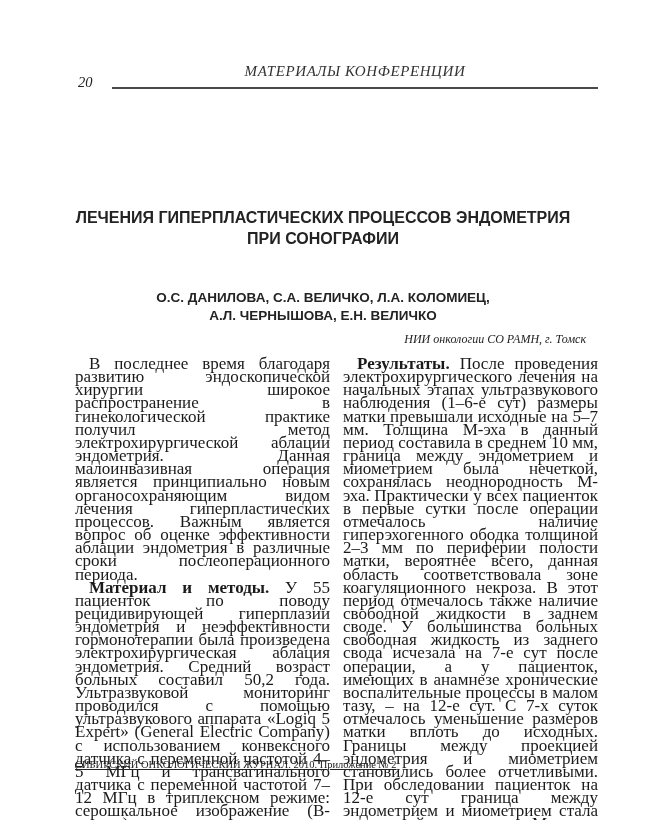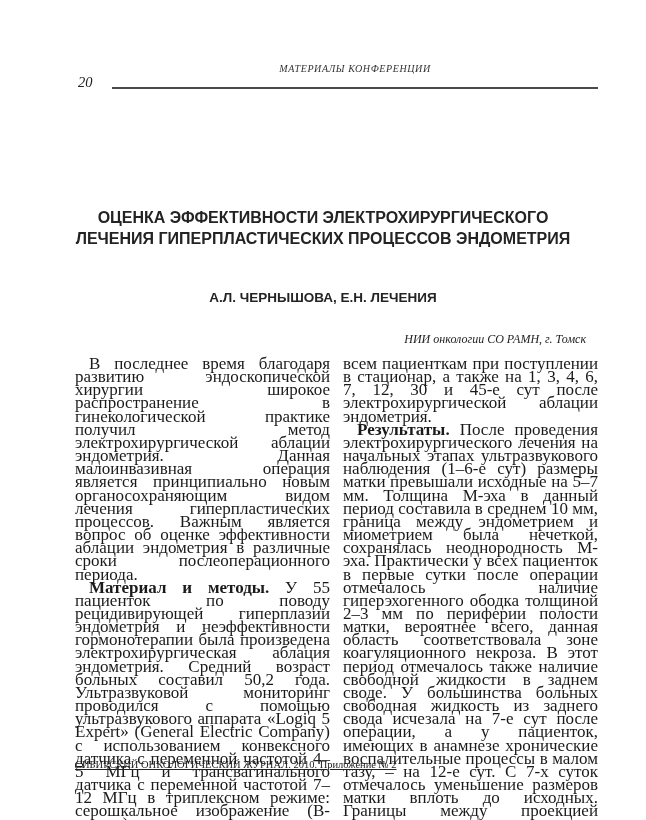--- a/index.html
+++ b/index.html
@@ -9,21 +9,21 @@
     position: relative;
     font-family: "Liberation Serif", serif;
     color: #1a1a1a;
     overflow: hidden;
   }
   .running-title {
     position: absolute;
     left: 112px; top: 63px; width: 486px;
     text-align: center;
     font-style: italic;
-    font-size: 10px;
+    font-size: 15px;
     letter-spacing: 0.6px;
     color: #333333;
   }
   .page-number {
     position: absolute;
     left: 78px; top: 74px;
     font-style: italic;
     font-size: 14.5px;
     color: #222222;
     text-align: center;
@@ -87,34 +87,34 @@
   }
 </style>
 </head>
 <body>
 
 <div class="running-title">МАТЕРИАЛЫ КОНФЕРЕНЦИИ</div>
 <div class="page-number">20</div>
 <div class="header-rule"></div>
 
 <div class="title-block">
-  <div>ОЦЕНКА ЭФФЕКТИВНОСТИ ЭЛЕКТРОХИРУРГИЧЕСКОГО</div>
   <div>ЛЕЧЕНИЯ ГИПЕРПЛАСТИЧЕСКИХ ПРОЦЕССОВ ЭНДОМЕТРИЯ</div>
+  <div>ПРИ СОНОГРАФИИ</div>
 </div>
 
 <div class="authors-block">
-  <div>А.Л. ЧЕРНЫШОВА, Е.Н. ЛЕЧЕНИЯ</div>
+  <div>О.С. ДАНИЛОВА, С.А. ВЕЛИЧКО, Л.А. КОЛОМИЕЦ,</div>
+  <div>А.Л. ЧЕРНЫШОВА, Е.Н. ВЕЛИЧКО</div>
 </div>
 
 <div class="affiliation">НИИ онкологии СО РАМН, г. Томск</div>
 
 <div class="body-columns">
   <div class="col">
     <p><span class="lead"></span><span>В последнее время благодаря развитию эндоскопической хирургии широкое распространение в гинекологической практике получил метод электрохирургической аблации эндометрия. Данная малоинвазивная операция является принципиально новым органосохраняющим видом лечения гиперпластических процессов. Важным является вопрос об оценке эффективности аблации эндометрия в различные сроки послеоперационного периода.</span></p>
     <p><span class="lead">Материал и методы.</span><span> У 55 пациенток по поводу рецидивирующей гиперплазии эндометрия и неэффективности гормонотерапии была произведена электрохирургическая аблация эндометрия. Средний возраст больных составил 50,2 года. Ультразвуковой мониторинг проводился с помощью ультразвукового аппарата «Logiq 5 Expert» (General Electric Company) с использованием конвексного датчика с переменной частотой 4–5 МГц и трансвагинального датчика с переменной частотой 7–12 МГц в триплексном режиме: серошкальное изображение (В-режим) с одновременным наложением цветового картирования (ЦДК) тока крови и регистрацией кривых скоростей потока. Данное исследование проводилось</span></p>
   </div>
   <div class="col">
-    <p class="noindent"><span class="lead"></span><span>всем пациенткам при поступлении в стационар, а также на 1, 3, 4, 6, 7, 12, 30 и 45-е сут после электрохирургической аблации эндометрия.</span></p>
     <p><span class="lead">Результаты.</span><span> После проведения электрохирургического лечения на начальных этапах ультразвукового наблюдения (1–6-е сут) размеры матки превышали исходные на 5–7 мм. Толщина М-эха в данный период составила в среднем 10 мм, граница между эндометрием и миометрием была нечеткой, сохранялась неоднородность М-эха. Практически у всех пациенток в первые сутки после операции отмечалось наличие гиперэхогенного ободка толщиной 2–3 мм по периферии полости матки, вероятнее всего, данная область соответствовала зоне коагуляционного некроза. В этот период отмечалось также наличие свободной жидкости в заднем своде. У большинства больных свободная жидкость из заднего свода исчезала на 7-е сут после операции, а у пациенток, имеющих в анамнезе хронические воспалительные процессы в малом тазу, – на 12-е сут. С 7-х суток отмечалось уменьшение размеров матки вплоть до исходных. Границы между проекцией эндометрия и миометрием становились более отчетливыми. При обследовании пациенток на 12-е сут граница между эндометрием и миометрием стала отчетливой, срединное М-эхо – однородным, более эхогенным, толщиной до 4 мм. К 30-м суткам существенной динамики со стороны органов</span></p>
   </div>
 </div>
 
 <div class="footer-line">СИБИРСКИЙ ОНКОЛОГИЧЕСКИЙ ЖУРНАЛ. 2010. Приложение № 2</div>
 
 </body></html>

